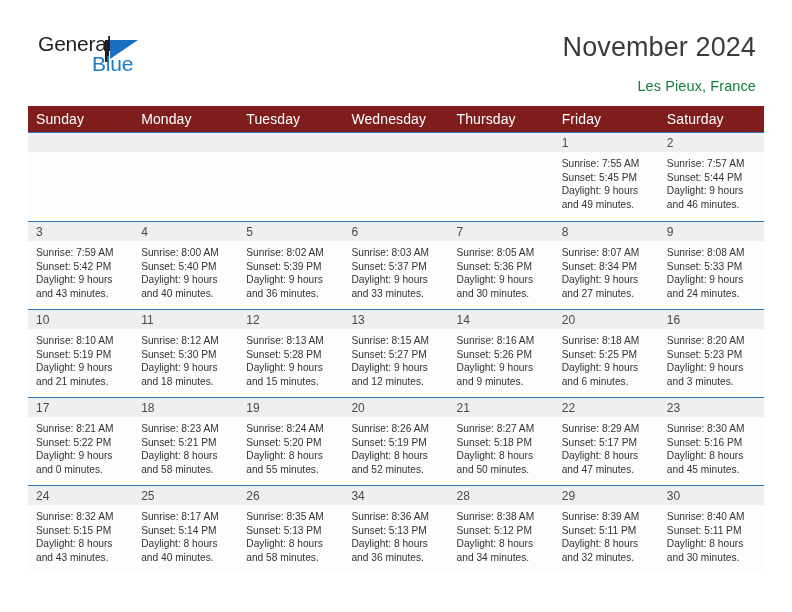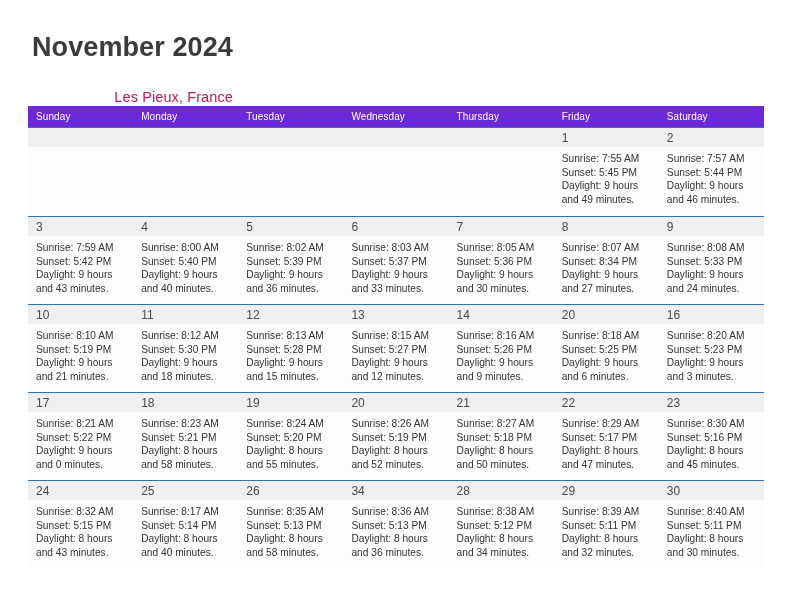--- a/index.html
+++ b/index.html
@@ -36,35 +36,35 @@
     background: #231f20;
   }
   .brand-mark .tri {
     position: absolute; left: 5px; top: 0; width: 0; height: 0;
     border-top: 19px solid #1a6fc0;
     border-right: 28px solid transparent;
   }
 
   .titlewrap { text-align: right; padding-top: 2px; }
   .month-title {
-    font-size: 27px; color: #3b3b3b; font-weight: bold;
+    font-size: 27px; color: #3b3b3b; font-weight: normal;
     letter-spacing: 0.1px; line-height: 1.12;
   }
   .location {
-    font-size: 14.5px; color: #be185d; margin-top: 27px; letter-spacing: 0.1px;
+    font-size: 14.5px; color: #15803d; margin-top: 16px; letter-spacing: 0.1px;
   }
 
   
   .calendar {
     position: absolute; left: 28px; top: 106px; width: 736px;
     border-collapse: collapse; table-layout: fixed;
   }
   .calendar th {
-    background: #6d28d9; color: #ffffff;
-    font-size: 10px; font-weight: normal; text-align: left;
+    background: #7f1d1d; color: #ffffff;
+    font-size: 14px; font-weight: normal; text-align: left;
     padding: 5px 0 5px 8px; height: 20px; letter-spacing: 0.1px;
   }
   .calendar td {
     width: 105.14px; vertical-align: top; padding: 0;
     border-top: 1.3px solid #3073b5;
     background: #fdfdfd;
   }
   .daynum {
     background: #efefef; height: 19px;
     font-size: 12px; color: #4a4a4a;
@@ -81,20 +81,28 @@
   tr.week { height: 87px; }
   tr.week.first { height: 89px; }
 </style>
 </head>
 <body>
 
 <div class="page">
 
   <div class="topbar">
 
+    <div class="brand">
+      <span class="brand-general">General</span>
+      <span class="brand-mark">
+        <span class="bar"></span>
+        <span class="tri"></span>
+      </span>
+      <span class="brand-blue">Blue</span>
+    </div>
 
     <div class="titlewrap">
       <div class="month-title">November 2024</div>
       <div class="location">Les Pieux, France</div>
     </div>
 
   </div>
 
   <table class="calendar">
     <thead>

